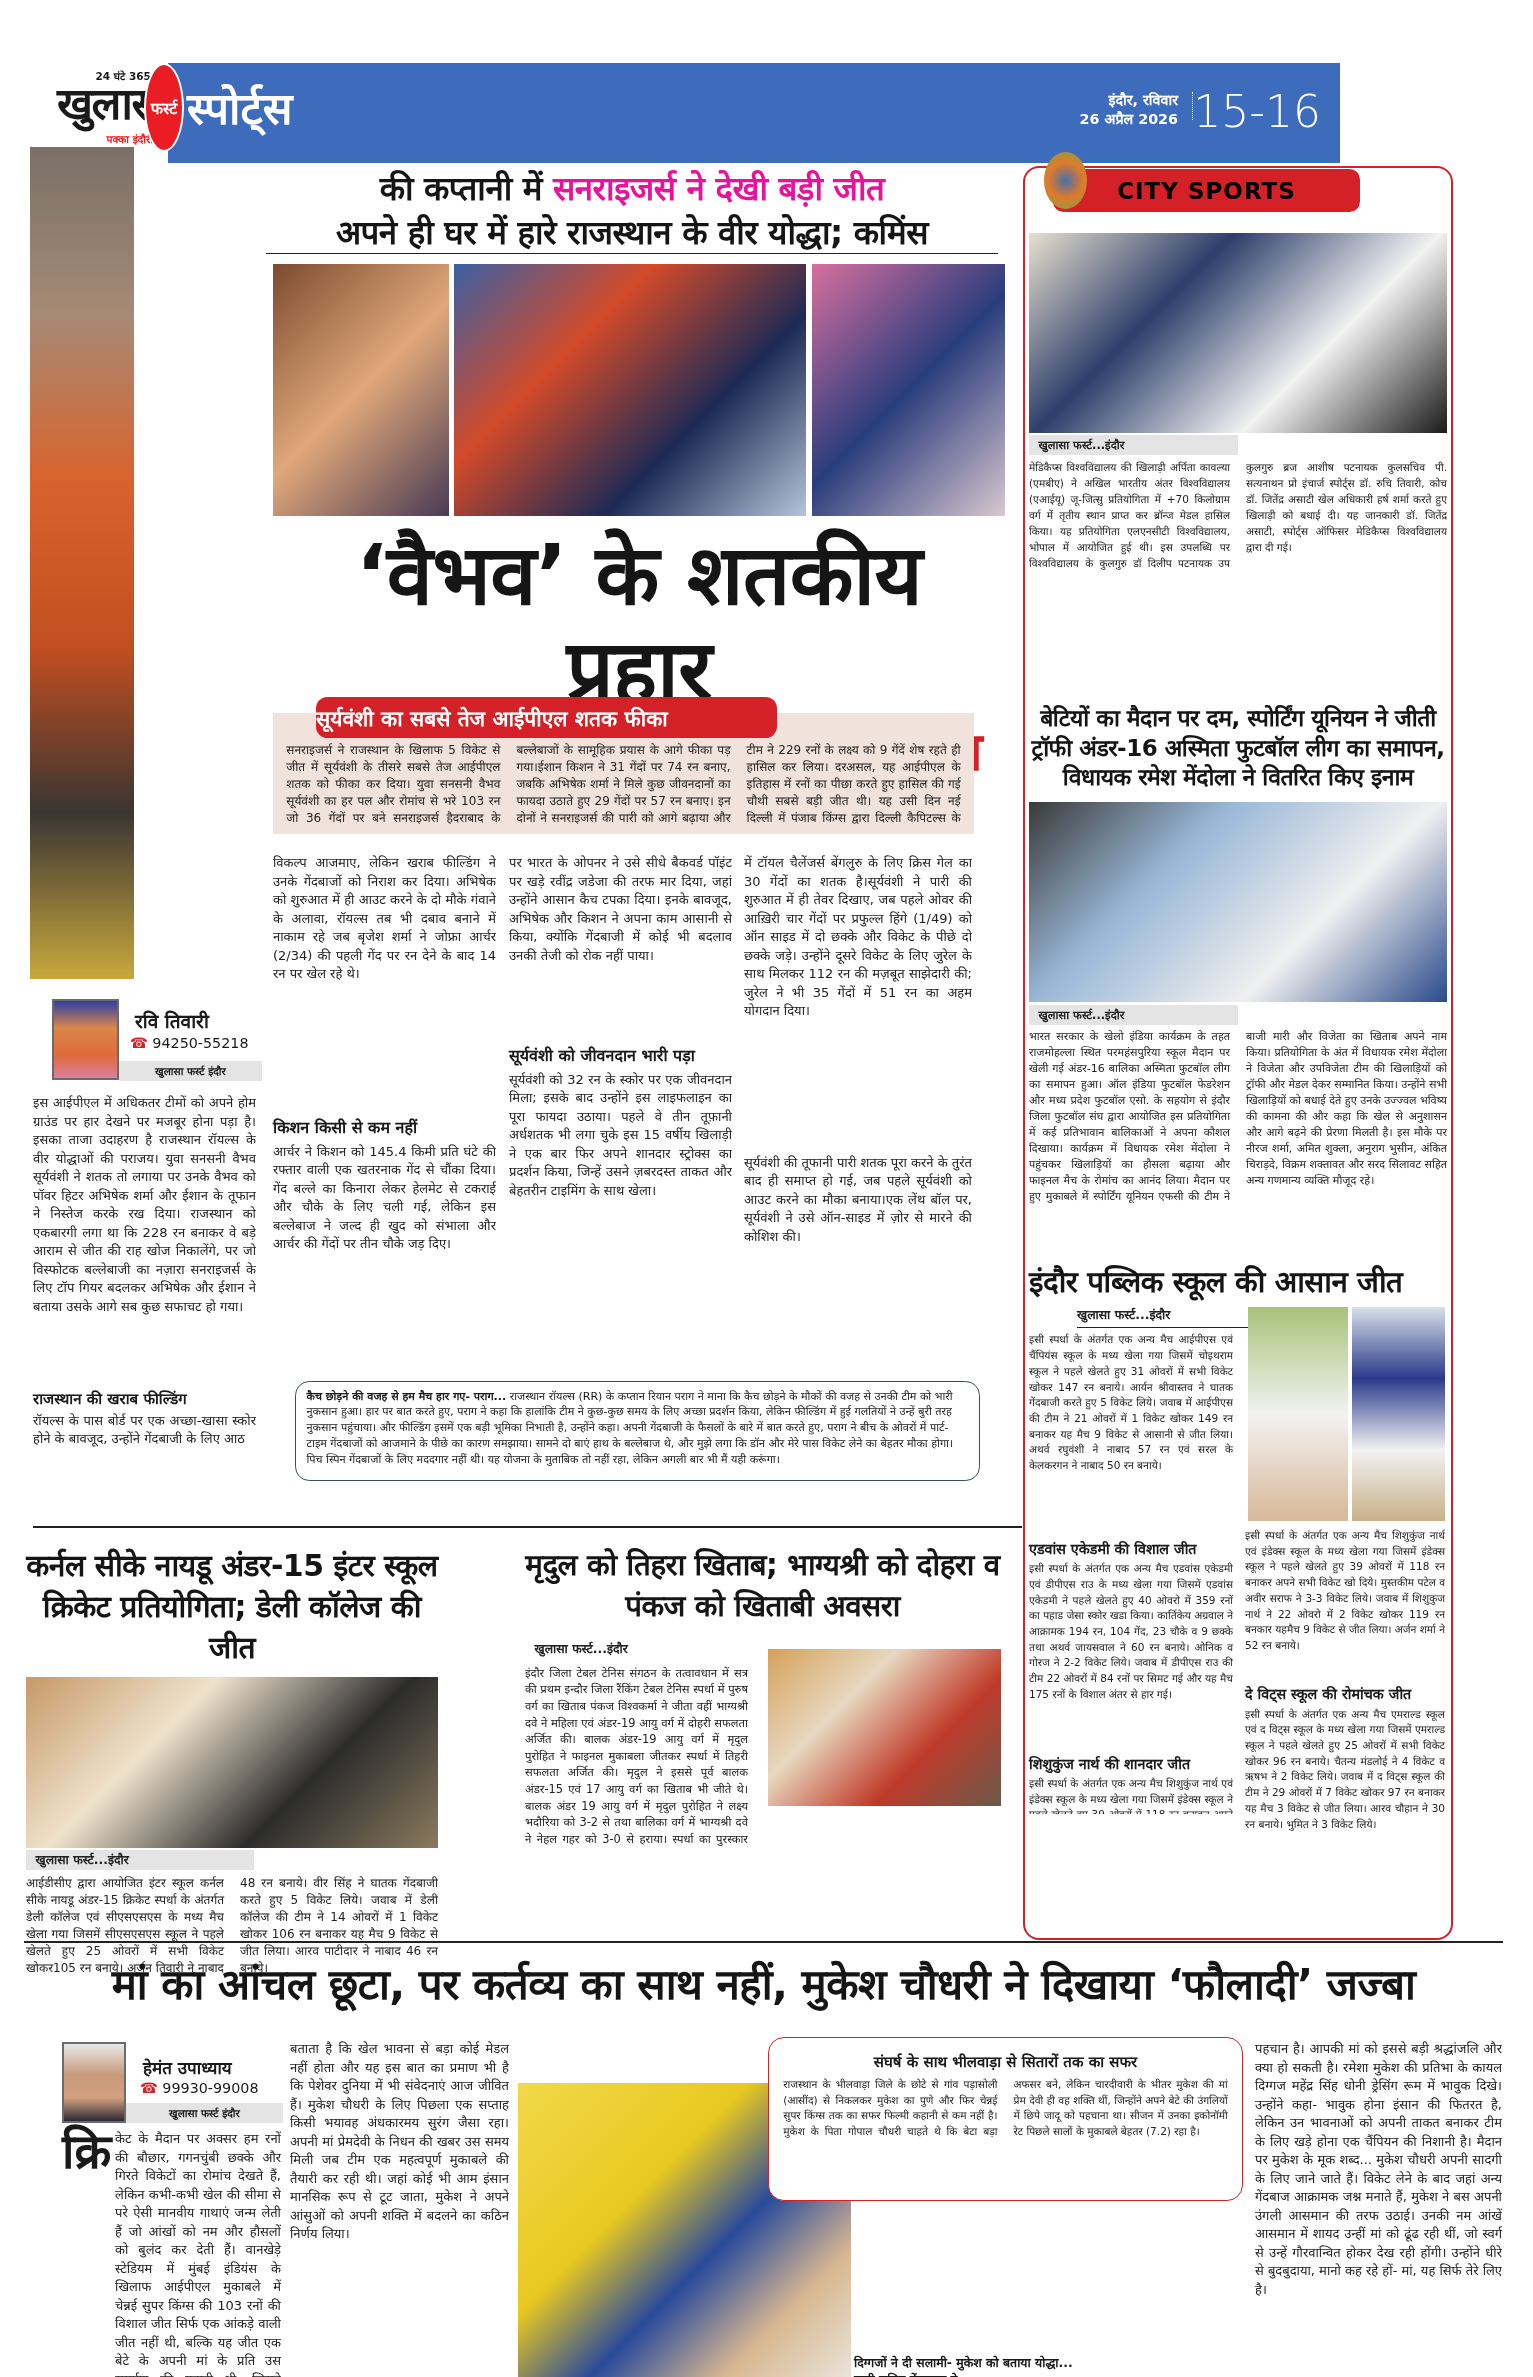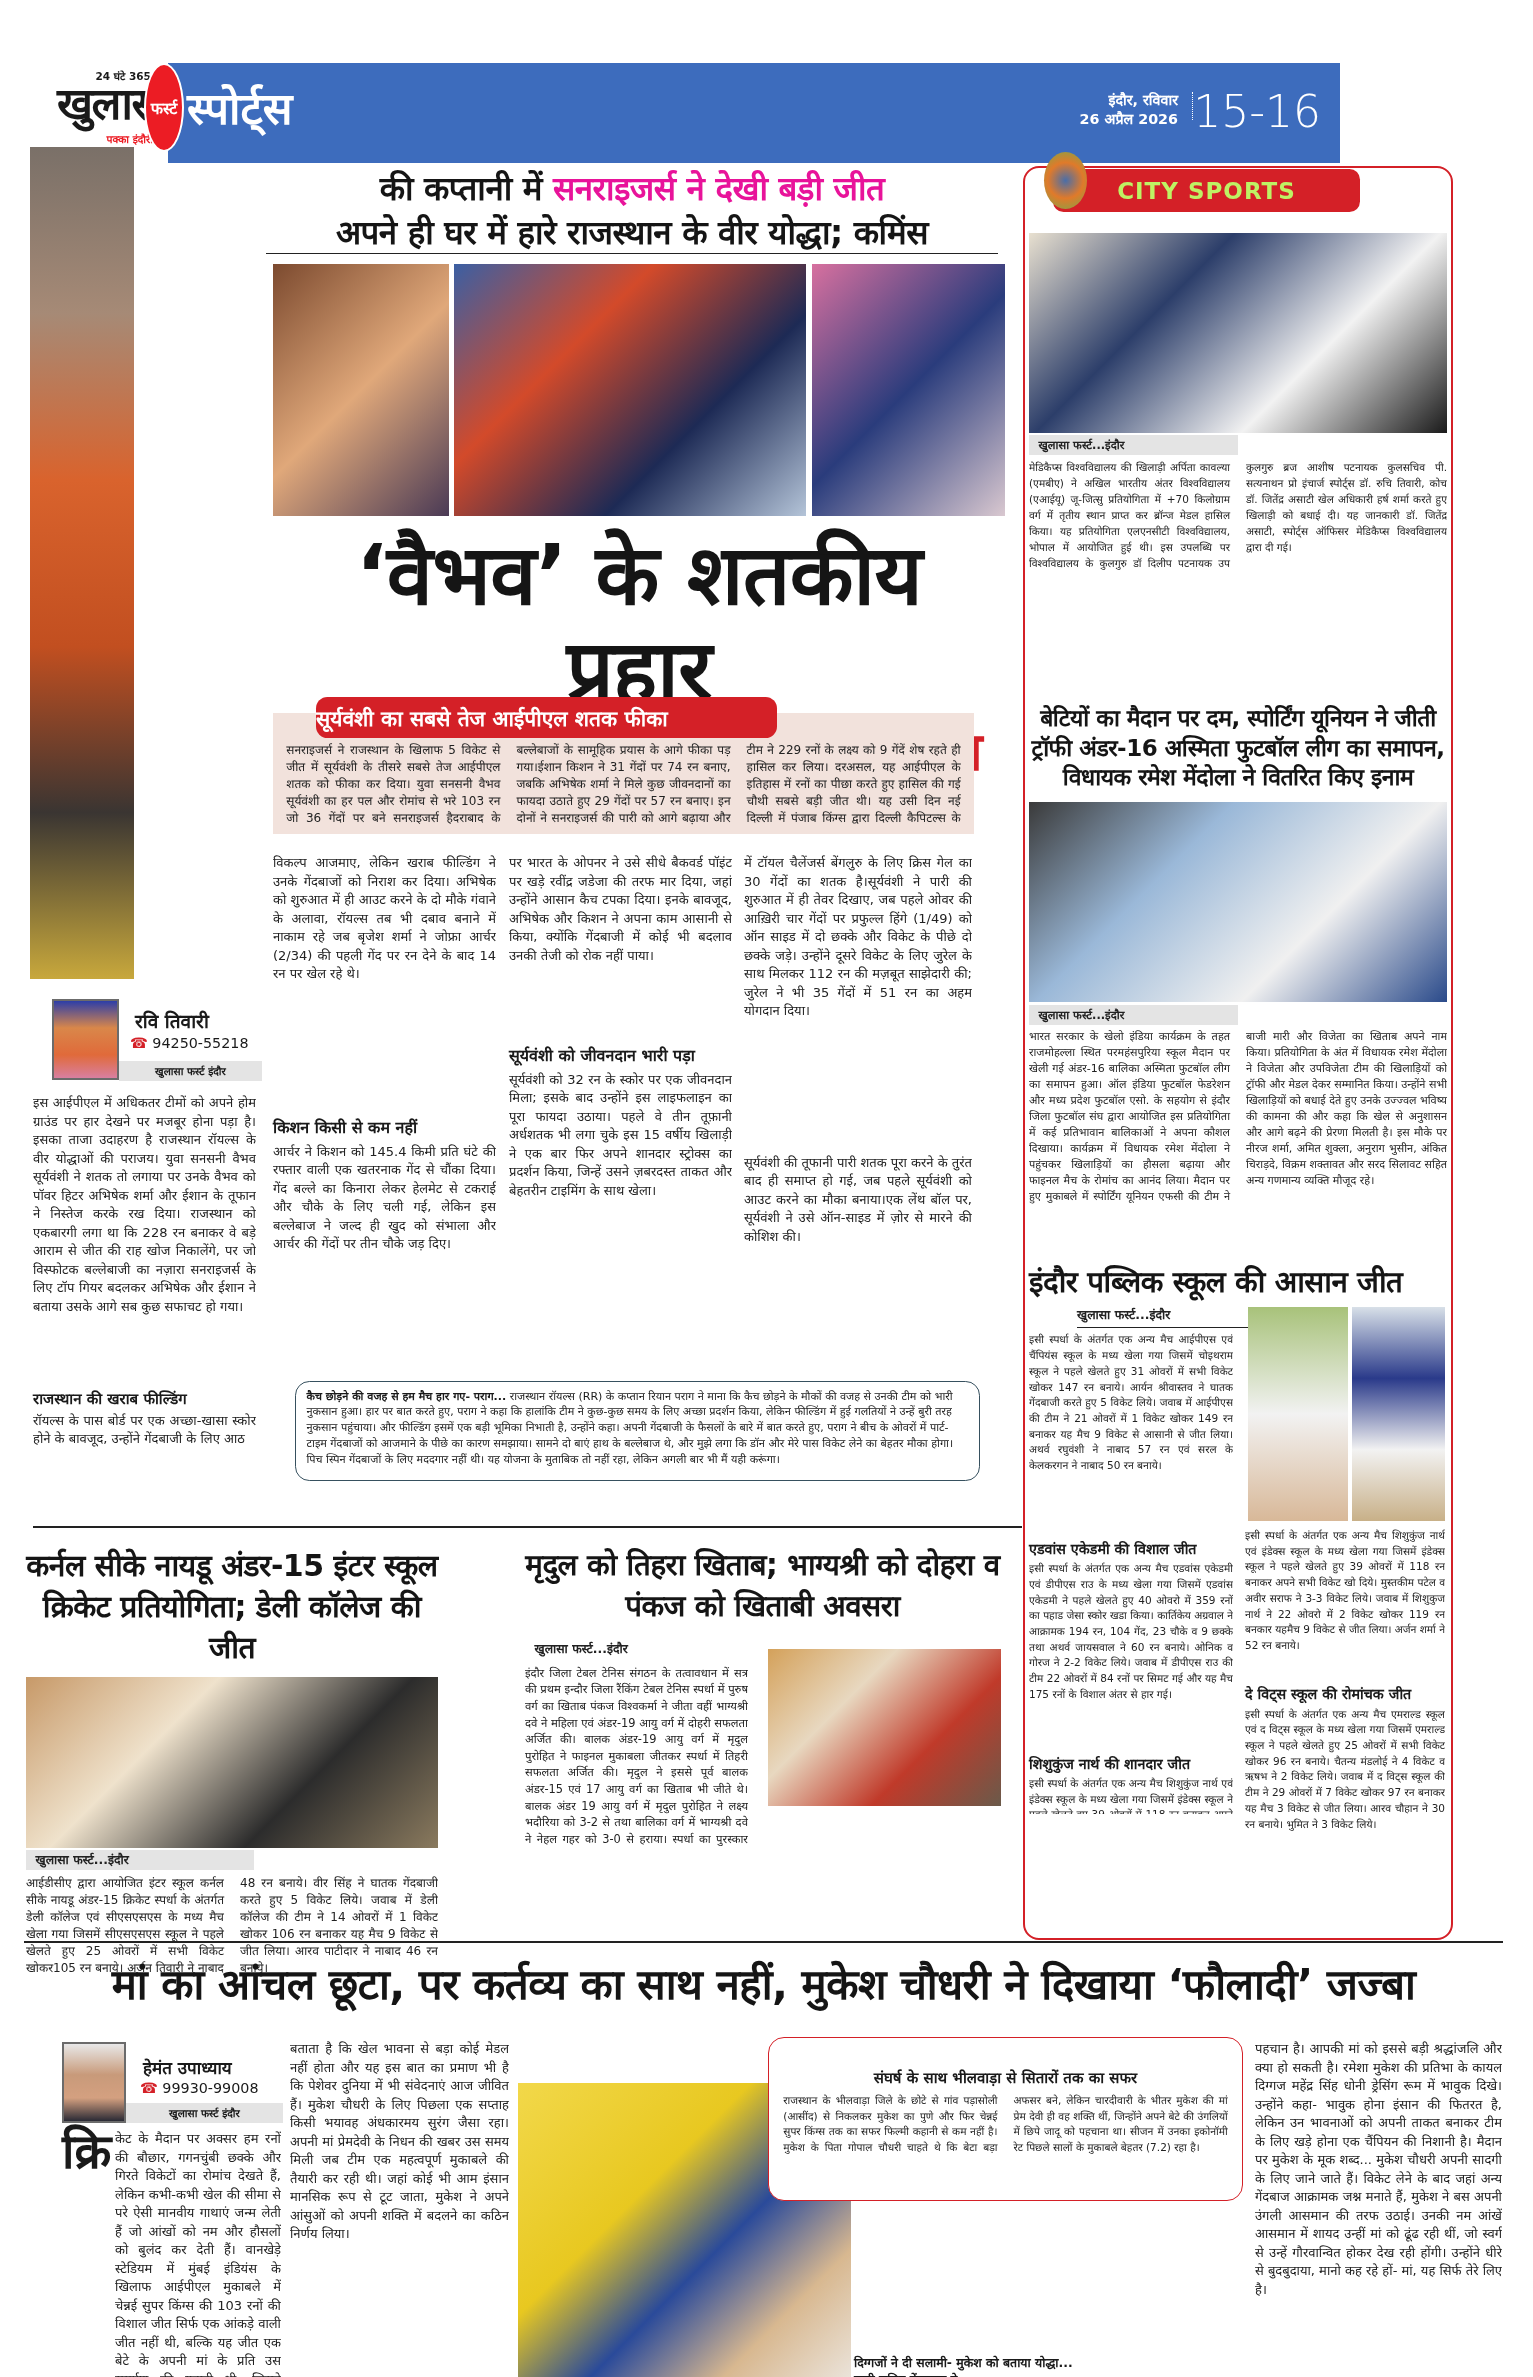--- a/index.html
+++ b/index.html
@@ -124,21 +124,21 @@
   <div class="photo" style="position:absolute;left:243px;top:104px;width:233px;height:157px;background:linear-gradient(135deg,#d4a15a,#e8d8c0,#c03a2a,#6a5a4a);"></div>
   <div class="body-text" style="margin-top:7.6px;width:223px;font-size:11.4px;line-height:16.6px;height:181px;">इंदौर जिला टेबल टेनिस संगठन के तत्वावधान में सत्र की प्रथम इन्दौर जिला रैंकिंग टेबल टेनिस स्पर्धा में पुरुष वर्ग का खिताब पंकज विश्वकर्मा ने जीता वहीं भाग्यश्री दवे ने महिला एवं अंडर-19 आयु वर्ग में दोहरी सफलता अर्जित की। बालक अंडर-19 आयु वर्ग में मृदुल पुरोहित ने फाइनल मुकाबला जीतकर स्पर्धा में तिहरी सफलता अर्जित की। मृदुल ने इससे पूर्व बालक अंडर-15 एवं 17 आयु वर्ग का खिताब भी जीते थे। बालक अंडर 19 आयु वर्ग में मृदुल पुरोहित ने लक्ष्य भदौरिया को 3-2 से तथा बालिका वर्ग में भाग्यश्री दवे ने नेहल गहर को 3-0 से हराया। स्पर्धा का पुरस्कार वितरण इंदौर नगर निगम महापौर परिषद के सदस्य नंदकिशोर पहाड़िया के मुख्य आतिथ्य में संपन्न हुआ। इस अवसर पर जयेश आचार्य, रिंकू आचार्य, नीलेश वेद भी उपस्थित रहे।</div>
 </div>
 
 <div class="abs rule" style="left:24px;top:1941px;width:1479px;"></div>
 
 <div class="abs" style="left:1023px;top:166px;width:430px;height:1774px;border:2.9px solid #d42027;border-radius:16px;">
 </div>
 <div class="abs" style="left:1053px;top:169px;width:307px;height:43px;background:#d42027;border-radius:10.5px;display:flex;align-items:center;justify-content:center;">
   <span style="position:absolute;left:-9.5px;top:-16.6px;width:43px;height:57px;border-radius:50%;background:radial-gradient(circle,#4a6ea8,#e07a2a,#7aa84a);"></span>
-  <span style="color:#bef264;font-size:23px;font-weight:bold;letter-spacing:1px;">CITY SPORTS</span>
+  <span style="color:#000000;font-size:23px;font-weight:bold;letter-spacing:1px;">CITY SPORTS</span>
 </div>
 
 <div class="abs" style="left:1029px;top:223px;width:418px;">
   <div class="photo" style="margin-top:9.5px;height:200px;background:linear-gradient(135deg,#e8e0d0,#2c3e6a,#f2f2f2,#1a1a1a);"></div>
   <div style="margin-top:2.9px;width:209px;height:20px;background:#e4e4e4;padding-left:9.5px;line-height:20px;">
     <span class="dateline" style="font-size:11.4px;">खुलासा फर्स्ट...इंदौर</span>
   </div>
   <div class="body-text cols2" style="margin-top:3.8px;font-size:10.5px;line-height:16px;height:114px;">मेडिकैप्स विश्वविद्यालय की खिलाड़ी अर्पिता कावल्या (एमबीए) ने अखिल भारतीय अंतर विश्वविद्यालय (एआईयू) जू-जित्सु प्रतियोगिता में +70 किलोग्राम वर्ग में तृतीय स्थान प्राप्त कर ब्रॉन्ज मेडल हासिल किया। यह प्रतियोगिता एलएनसीटी विश्वविद्यालय, भोपाल में आयोजित हुई थी। इस उपलब्धि पर विश्वविद्यालय के कुलगुरु डॉ दिलीप पटनायक उप कुलगुरु ब्रज आशीष पटनायक कुलसचिव पी. सत्यनाथन प्रो इंचार्ज स्पोर्ट्स डॉ. रुचि तिवारी, कोच डॉ. जितेंद्र असाटी खेल अधिकारी हर्ष शर्मा करते हुए खिलाड़ी को बधाई दी। यह जानकारी डॉ. जितेंद्र असाटी, स्पोर्ट्स ऑफिसर मेडिकैप्स विश्वविद्यालय द्वारा दी गई।</div>
 </div>
 
@@ -183,21 +183,21 @@
 <div class="abs" style="left:62px;top:2130px;width:219px;">
   <span style="float:left;font-size:48px;font-weight:bold;line-height:43px;margin-right:3.8px;">क्रि</span>
   <div class="body-text" style="height:285px;">केट के मैदान पर अक्सर हम रनों की बौछार, गगनचुंबी छक्के और गिरते विकेटों का रोमांच देखते हैं, लेकिन कभी-कभी खेल की सीमा से परे ऐसी मानवीय गाथाएं जन्म लेती हैं जो आंखों को नम और हौसलों को बुलंद कर देती हैं। वानखेड़े स्टेडियम में मुंबई इंडियंस के खिलाफ आईपीएल मुकाबले में चेन्नई सुपर किंग्स की 103 रनों की विशाल जीत सिर्फ एक आंकड़े वाली जीत नहीं थी, बल्कि यह जीत एक बेटे के अपनी मां के प्रति उस समर्पण की गवाही थी, जिसने अपनी मां को खोने के चार रोज बाद ही हाथ में गेंद थाम ली।</div>
 </div>
 
 <div class="abs body-text" style="left:290px;top:2040px;width:219px;height:376px;">बताता है कि खेल भावना से बड़ा कोई मेडल नहीं होता और यह इस बात का प्रमाण भी है कि पेशेवर दुनिया में भी संवेदनाएं आज जीवित हैं। मुकेश चौधरी के लिए पिछला एक सप्ताह किसी भयावह अंधकारमय सुरंग जैसा रहा। अपनी मां प्रेमदेवी के निधन की खबर उस समय मिली जब टीम एक महत्वपूर्ण मुकाबले की तैयारी कर रही थी। जहां कोई भी आम इंसान मानसिक रूप से टूट जाता, मुकेश ने अपने आंसुओं को अपनी शक्ति में बदलने का कठिन निर्णय लिया।</div>
 
 <div class="abs photo" style="left:518px;top:2083px;width:333px;height:333px;background:linear-gradient(135deg,#f2d84a 0%,#e8c820 35%,#2a4a9a 55%,#d8b890 75%,#f0f0f0 100%);"></div>
 
 <div class="abs" style="left:768px;top:2037px;width:475px;height:164px;border:1.9px solid #d42027;border-radius:16px;background:#fff;padding:13.3px 14.3px;">
-  <div style="text-align:center;font-size:15px;font-weight:bold;margin-bottom:5.7px;margin-top:16px;">संघर्ष के साथ भीलवाड़ा से सितारों तक का सफर</div>
+  <div style="text-align:center;font-size:15px;font-weight:bold;margin-bottom:5.7px;">संघर्ष के साथ भीलवाड़ा से सितारों तक का सफर</div>
   <div class="body-text cols2" style="font-size:10.5px;line-height:15.7px;height:109px;">राजस्थान के भीलवाड़ा जिले के छोटे से गांव पड़ासोली (आसींद) से निकलकर मुकेश का पुणे और फिर चेन्नई सुपर किंग्स तक का सफर फिल्मी कहानी से कम नहीं है। मुकेश के पिता गोपाल चौधरी चाहते थे कि बेटा बड़ा अफसर बने, लेकिन चारदीवारी के भीतर मुकेश की मां प्रेम देवी ही वह शक्ति थीं, जिन्होंने अपने बेटे की उंगलियों में छिपे जादू को पहचाना था। सीजन में उनका इकोनॉमी रेट पिछले सालों के मुकाबले बेहतर (7.2) रहा है।</div>
 </div>
 
 <div class="abs" style="left:854px;top:2211px;width:452px;">
   <div style="font-size:12.4px;font-weight:bold;width:219px;margin-top:143px;">दिग्गजों ने दी सलामी- मुकेश को बताया योद्धा... नामी सचिन तेंदुलकर ने</div>
 </div>
 <div class="abs body-text" style="left:1255px;top:2040px;width:247px;height:376px;">पहचान है। आपकी मां को इससे बड़ी श्रद्धांजलि और क्या हो सकती है। रमेशा मुकेश की प्रतिभा के कायल दिग्गज महेंद्र सिंह धोनी ड्रेसिंग रूम में भावुक दिखे। उन्होंने कहा- भावुक होना इंसान की फितरत है, लेकिन उन भावनाओं को अपनी ताकत बनाकर टीम के लिए खड़े होना एक चैंपियन की निशानी है। मैदान पर मुकेश के मूक शब्द... मुकेश चौधरी अपनी सादगी के लिए जाने जाते हैं। विकेट लेने के बाद जहां अन्य गेंदबाज आक्रामक जश्न मनाते हैं, मुकेश ने बस अपनी उंगली आसमान की तरफ उठाई। उनकी नम आंखें आसमान में शायद उन्हीं मां को ढूंढ रही थीं, जो स्वर्ग से उन्हें गौरवान्वित होकर देख रही होंगी। उन्होंने धीरे से बुदबुदाया, मानो कह रहे हों- मां, यह सिर्फ तेरे लिए है।</div>
 
 
 </body></html>

